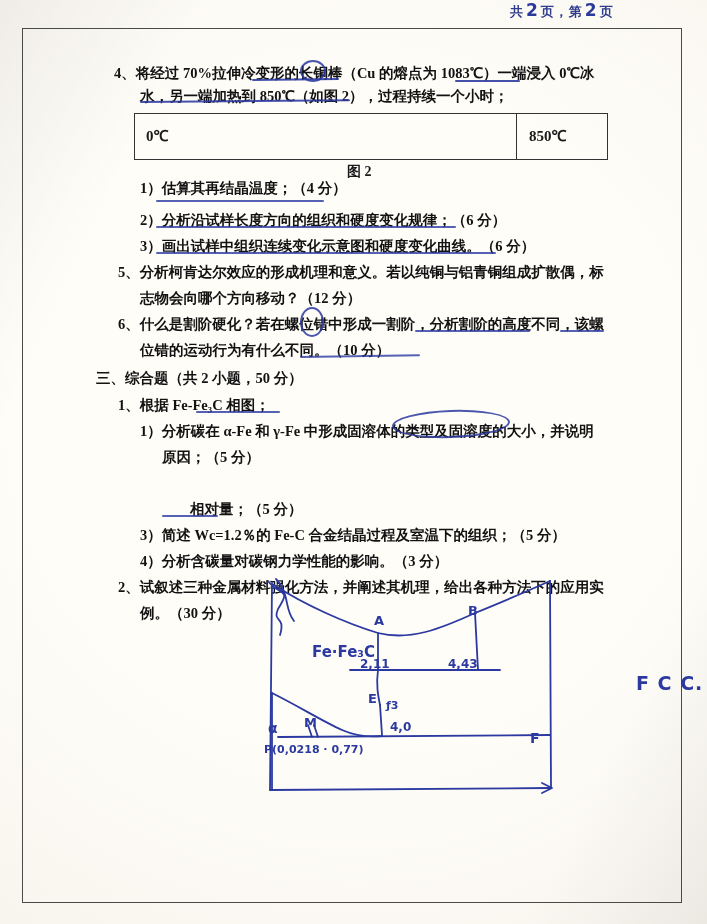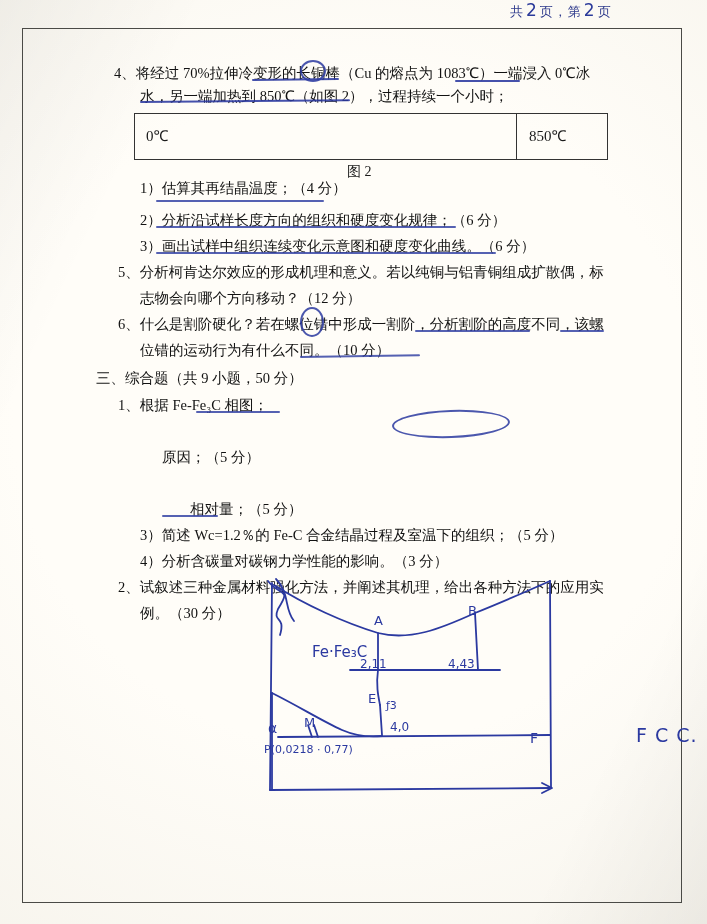--- a/index.html
+++ b/index.html
@@ -8,20 +8,21 @@
     background: #ffffff;
   }
   #page {
     position: relative;
     width: 707px;
     height: 924px;
     background: #f9a8d4;
     overflow: hidden;
     font-family: "Liberation Serif", serif;
     color: #1a1a1a;
+    font-weight: bold;
   }
   
   #paper-bg {
     position: absolute;
     inset: 0;
     background:
       linear-gradient(115deg, rgba(0,0,0,0.045) 0%, rgba(0,0,0,0) 18%),
       linear-gradient(295deg, rgba(0,0,0,0.05) 0%, rgba(0,0,0,0) 16%),
       radial-gradient(120% 90% at 50% 45%, #fffdf8 40%, #f2efe6 100%);
   }
@@ -117,21 +118,21 @@
   #diagram {
     position: absolute;
     left: 250px;
     top: 575px;
     width: 460px;
     height: 260px;
   }
   #fcc-note {
     position: absolute;
     left: 636px;
-    top: 724px;
+    top: 672px;
     font-family: "DejaVu Sans", sans-serif;
     font-size: 19px;
     color: #2b39a0;
     letter-spacing: 1px;
   }
   .hand {
     font-family: "DejaVu Sans", sans-serif;
     fill: #2b39a0;
   }
 </style>
@@ -160,23 +161,24 @@
   <div class="txt" style="left:140px; top:175px;">1）估算其再结晶温度；（4 分）</div>
   <div class="txt" style="left:140px; top:207px;">2）分析沿试样长度方向的组织和硬度变化规律；（6 分）</div>
   <div class="txt" style="left:140px; top:233px;">3）画出试样中组织连续变化示意图和硬度变化曲线。（6 分）</div>
 
   <div class="txt" style="left:118px; top:259px;">5、分析柯肯达尔效应的形成机理和意义。若以纯铜与铝青铜组成扩散偶，标</div>
   <div class="txt" style="left:140px; top:285px;">志物会向哪个方向移动？（12 分）</div>
 
   <div class="txt" style="left:118px; top:311px;">6、什么是割阶硬化？若在螺位错中形成一割阶，分析割阶的高度不同，该螺</div>
   <div class="txt" style="left:140px; top:337px;">位错的运动行为有什么不同。（10 分）</div>
 
-  <div class="txt" style="left:96px; top:365px;">三、综合题（共 9 小题，50 分）</div>
+  <div class="txt" style="left:96px; top:365px;">三、综合题（共 2 小题，50 分）</div>
 
   <div class="txt" style="left:118px; top:392px;">1、根据 Fe-Fe₃C 相图；</div>
+  <div class="txt" style="left:140px; top:418px;">1）分析碳在 α-Fe 和 γ-Fe 中形成固溶体的类型及固溶度的大小，并说明</div>
   <div class="txt" style="left:162px; top:444px;">原因；（5 分）</div>
   <div class="txt" style="left:162px; top:496px;margin-left:28px;">相对量；（5 分）</div>
   <div class="txt" style="left:140px; top:522px;">3）简述 Wc=1.2％的 Fe-C 合金结晶过程及室温下的组织；（5 分）</div>
   <div class="txt" style="left:140px; top:548px;">4）分析含碳量对碳钢力学性能的影响。（3 分）</div>
 
   <div class="txt" style="left:118px; top:574px;">2、试叙述三种金属材料强化方法，并阐述其机理，给出各种方法下的应用实</div>
   <div class="txt" style="left:140px; top:600px;">例。（30 分）</div>
 
   <div class="ul" style="left:252px; top:79px; width:87px; transform: rotate(-0.6deg);"></div>
   <div class="ul" style="left:455px; top:80px; width:65px;"></div>

